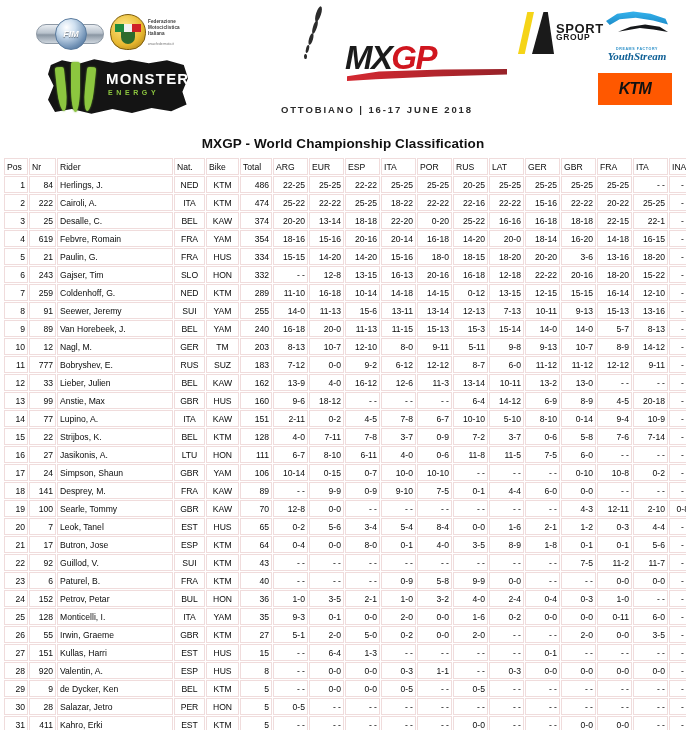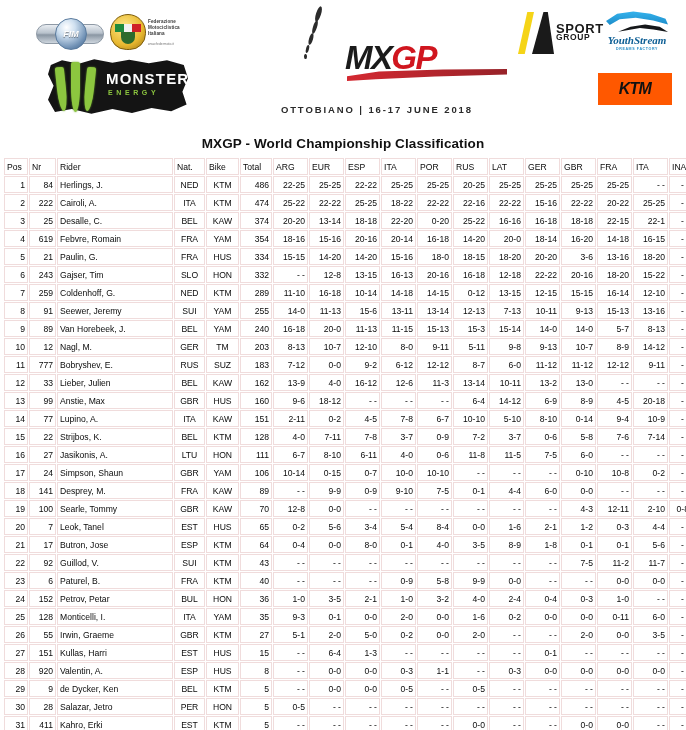--- a/index.html
+++ b/index.html
@@ -151,21 +151,21 @@
   .ys .sw{
     position:absolute;left:6px;top:0;width:62px;height:26px;
     background:linear-gradient(180deg,#36b6f0,#0c6fae);
     clip-path:polygon(0 42%,18% 14%,44% 6%,72% 14%,96% 34%,100% 56%,76% 40%,48% 30%,22% 36%,6% 58%);
   }
   .ys .sw2{
     position:absolute;left:16px;top:8px;width:52px;height:22px;background:#15171a;
     clip-path:polygon(4% 62%,28% 40%,56% 30%,84% 40%,100% 64%,72% 52%,46% 46%,24% 54%);
   }
   .ys .nm{
-    position:absolute;left:0;top:24px;width:74px;text-align:center;
+    position:absolute;left:0;top:40px;width:74px;text-align:center;
     font-family:"Liberation Serif","DejaVu Serif",serif;
     font-style:italic;font-weight:bold;font-size:11px;color:#0e5f95;
   }
   .ys .tag{
     position:absolute;left:0;top:37px;width:74px;text-align:center;
     font-size:3.6px;letter-spacing:.6px;color:#2a8fc8;font-weight:bold;
   }
 
   
   .lomb{

